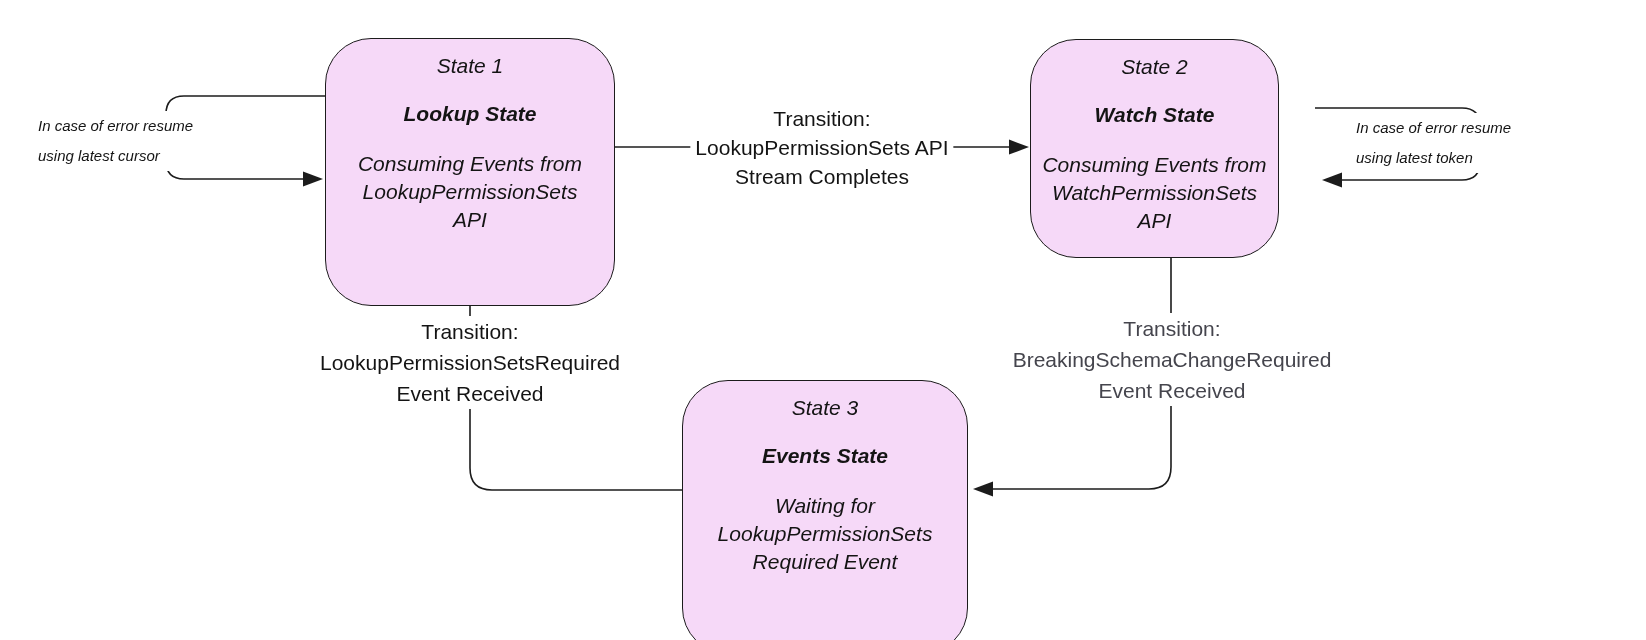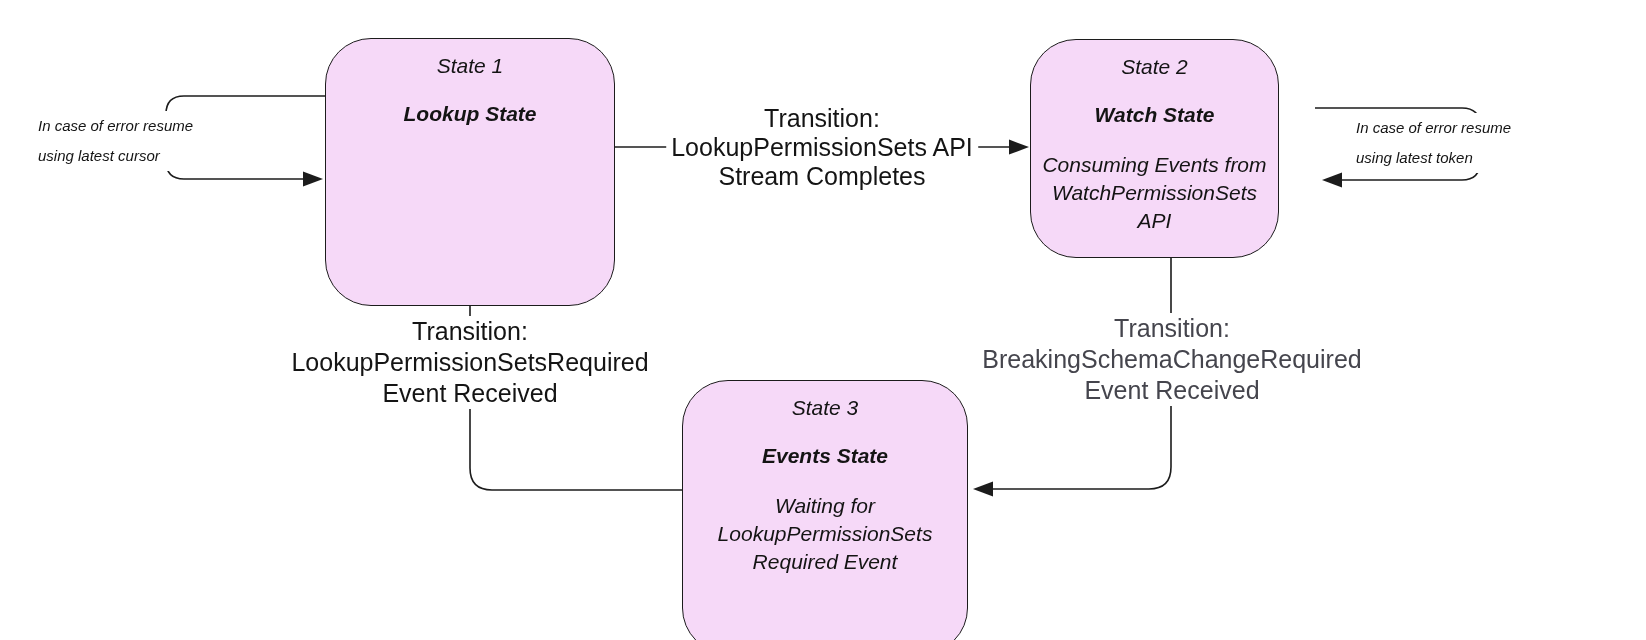--- a/index.html
+++ b/index.html
@@ -45,21 +45,21 @@
     line-height: 28px;
     text-align: center;
   }
   .state-title { margin-top: 13px; }
   .state-name  { margin-top: 20px; font-weight: 700; }
   .state-desc  { margin-top: 22px; width: 226px; }
   .edge-label {
     position: absolute;
     transform: translateX(-50%);
     text-align: center;
-    font-size: 25px;
+    font-size: 21px;
     line-height: 31px;
     background: var(--canvas-bg);
     padding: 0 5px;
     white-space: nowrap;
   }
   .edge-label span { display: block; }
   .edge-label.mid { line-height: 29px; }
   .edge-label.muted { color: var(--muted-label); }
   .loop-label {
     position: absolute;
@@ -90,20 +90,21 @@
     <path class="edge" d="M325 96 H184 Q166 96 166 114 V161 Q166 179 184 179 H314"></path>
     <polygon class="arrowhead" points="323,179 303,171.5 303,186.5"></polygon>
 
     <path class="edge" d="M1315 108 H1462 Q1480 108 1480 126 V162 Q1480 180 1462 180 H1331"></path>
     <polygon class="arrowhead" points="1322,180 1342,172.5 1342,187.5"></polygon>
   </svg>
 
   <div class="state-box" style="left:325px; top:38px; width:290px; height:268px;">
     <div class="state-title">State 1</div>
     <div class="state-name">Lookup State</div>
+    <div class="state-desc">Consuming Events from LookupPermissionSets API</div>
   </div>
 
   <div class="state-box" style="left:1030px; top:39px; width:249px; height:219px;">
     <div class="state-title">State 2</div>
     <div class="state-name">Watch State</div>
     <div class="state-desc">Consuming Events from WatchPermissionSets API</div>
   </div>
 
   <div class="state-box" style="left:682px; top:380px; width:286px; height:274px;">
     <div class="state-title">State 3</div>

